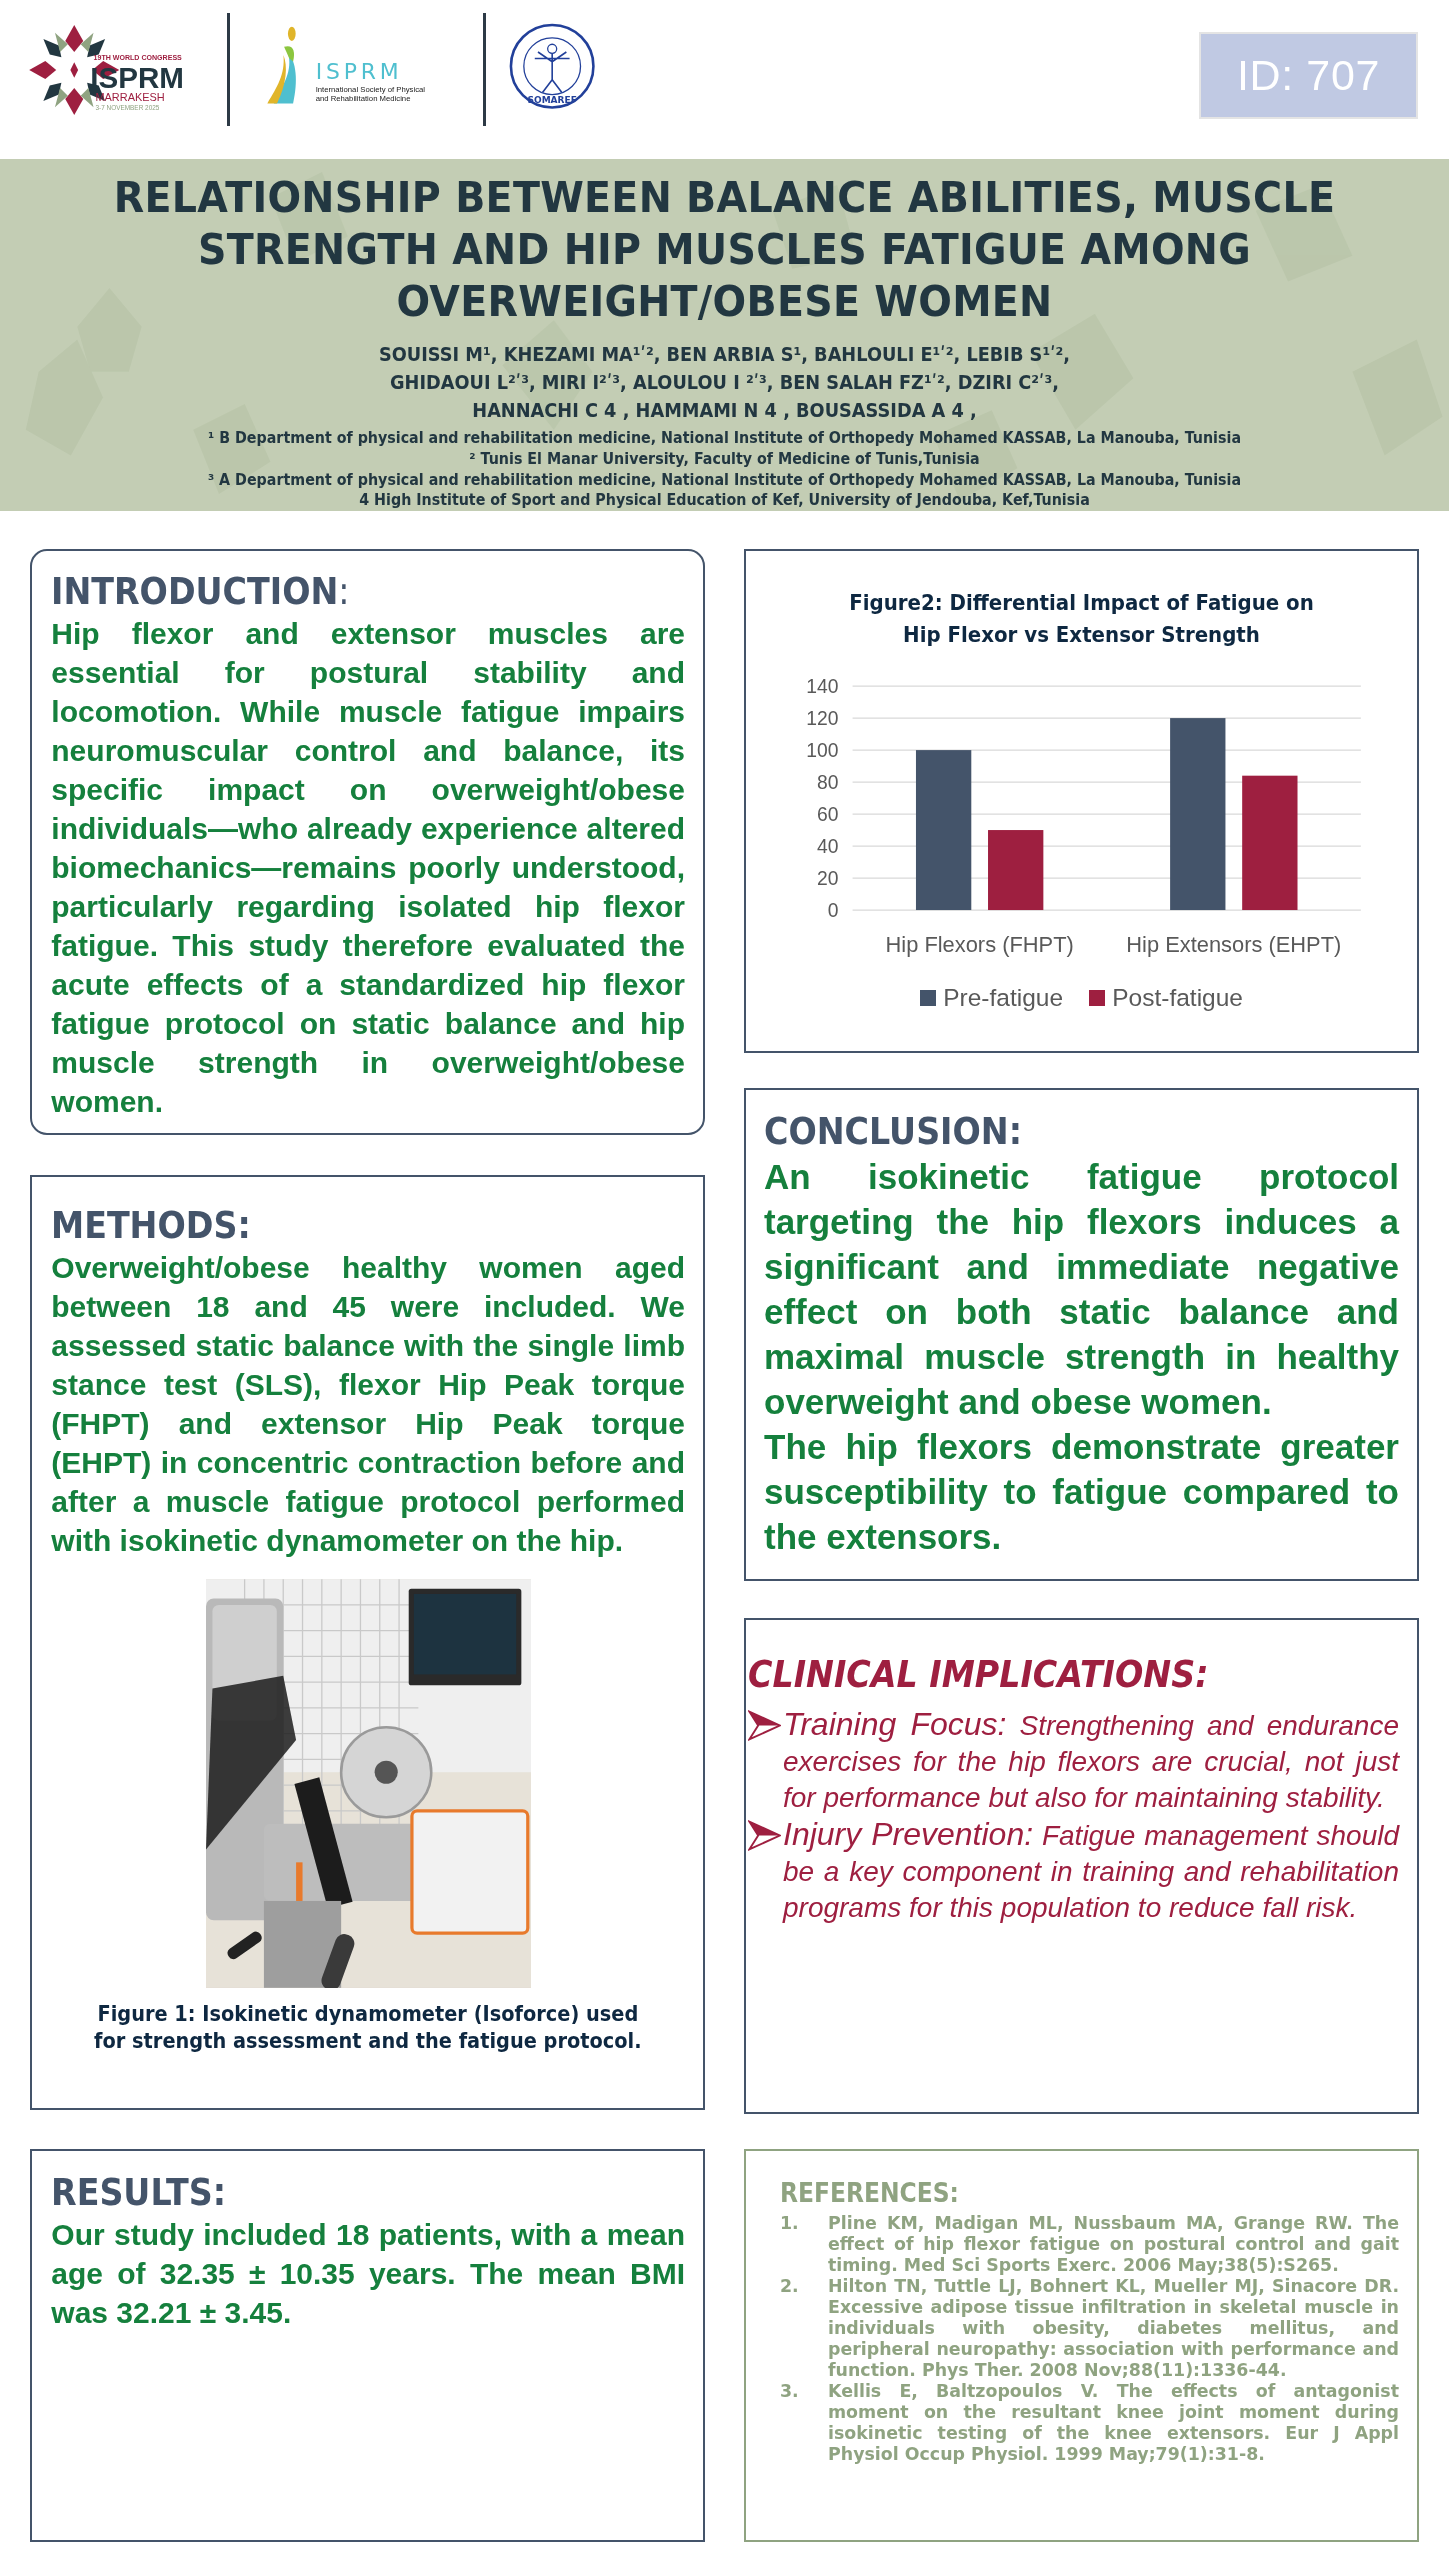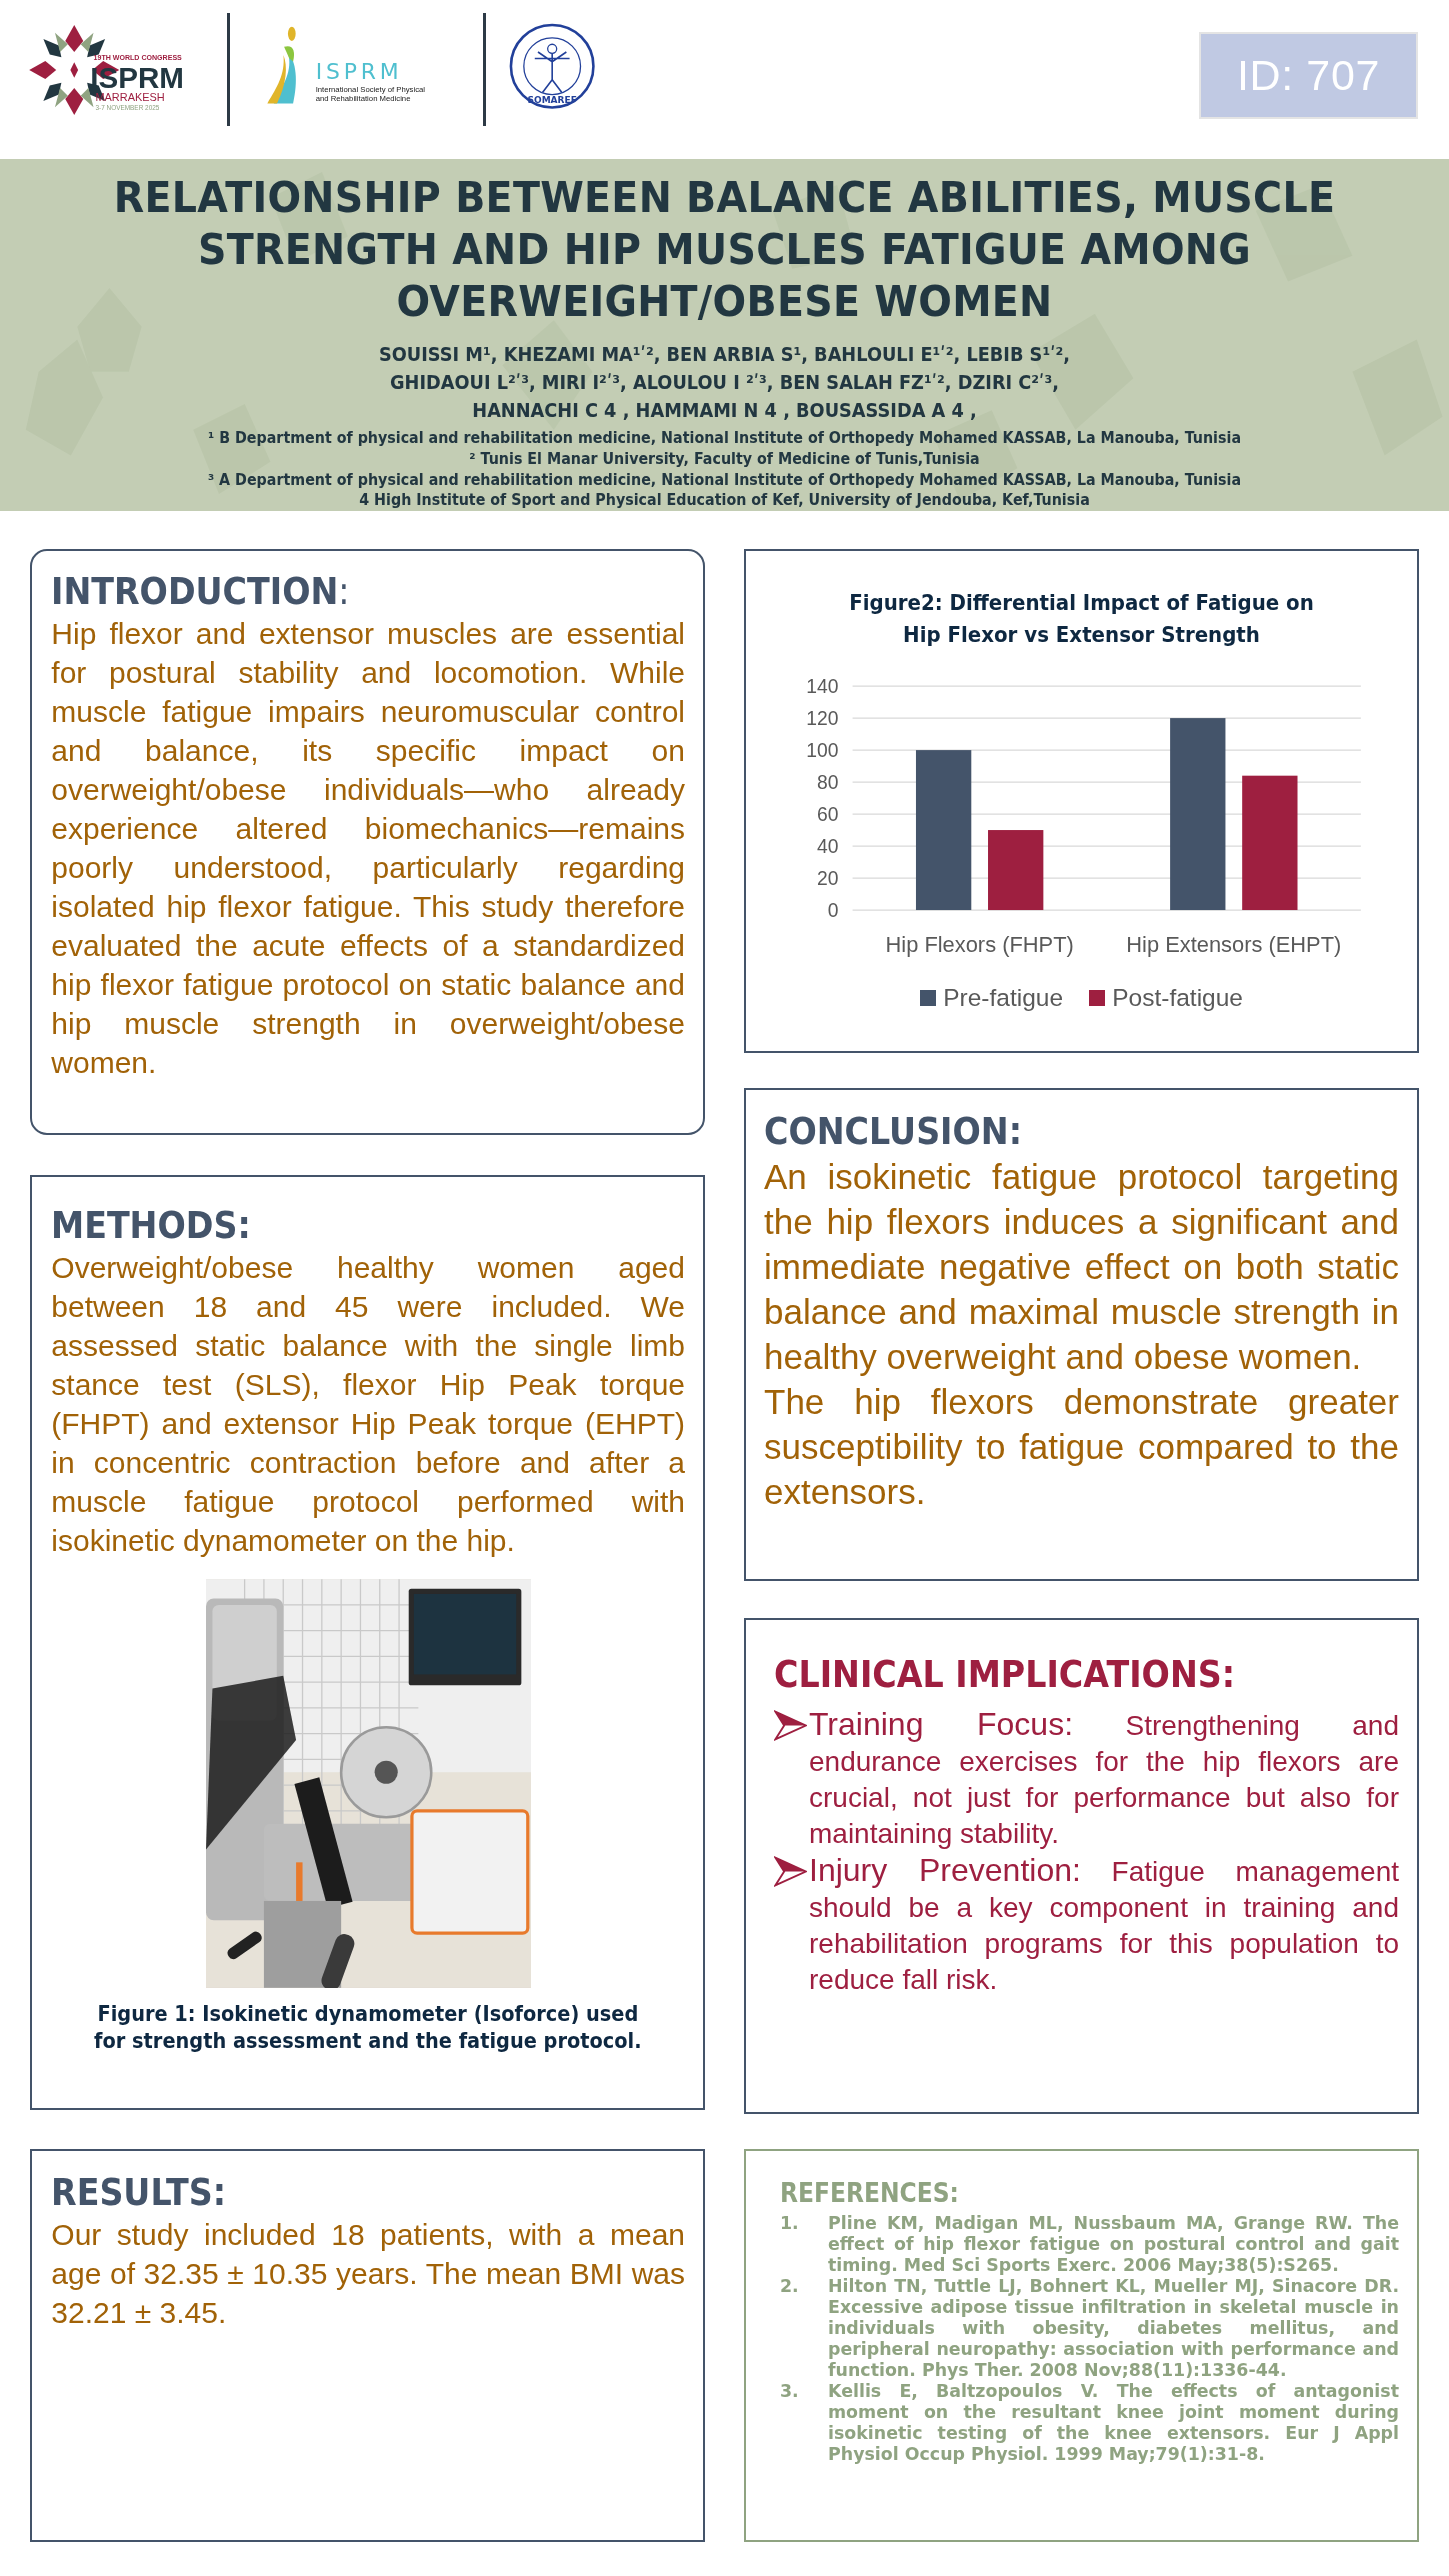--- a/index.html
+++ b/index.html
@@ -18,29 +18,29 @@
   .title-band { position: absolute; left: 0; top: 159px; width: 1449px; height: 352px; background: #c3cdb4; overflow: hidden; }
   .title-band .pattern { position: absolute; inset: 0; }
   .title-band .content { position: absolute; left: 0; top: 0; width: 100%; text-align: center; color: #223741; }
   .poster-title { font-weight: 700; font-size: 43px; line-height: 52px; margin-top: 11.6px; letter-spacing: 0.3px; font-family: "DejaVu Sans", sans-serif; transform: scaleX(0.92); }
   .authors { font-family: "DejaVu Sans", sans-serif; font-weight: 700; font-size: 19.3px; line-height: 28px; margin-top: 14px; transform: scaleX(0.92); }
   .affiliations { font-family: "DejaVu Sans", sans-serif; font-weight: 700; font-size: 15.5px; line-height: 20.6px; margin-top: 3.9px; transform: scaleX(0.92); }
 
   
   .box { position: absolute; background: #fff; border: 2.6px solid #44546a; }
   .box h2 { font-weight: 700; font-size: 37px; color: #44546a; line-height: 45px; font-family: "DejaVu Sans", sans-serif; transform-origin: left; transform: scaleX(0.9); }
-  .box p { font-size: 30px; line-height: 39px; color: #a16207; text-align: justify; font-weight: 400; }
+  .box p { font-size: 30px; line-height: 39px; color: #15803d; text-align: justify; font-weight: 700; }
 
   .intro-box { left: 30px; top: 549px; width: 675px; height: 586px; padding: 18px 18px 0 19.3px; border-radius: 17px; }
   .methods-box { left: 30px; top: 1175px; width: 675px; height: 935px; padding: 26px 18px 0 19.3px; }
   .results-box { left: 30px; top: 2149px; width: 675px; height: 393px; padding: 19.3px 18px 0 19.3px; }
   .chart-box { left: 744px; top: 549px; width: 675px; height: 504px; }
   .conclusion-box { left: 744px; top: 1088px; width: 675px; height: 493px; padding: 19.3px 18px 0 18px; }
   .conclusion-box p { font-size: 35px; line-height: 45px; }
-  .clinical-box { left: 744px; top: 1618px; width: 675px; height: 496px; padding: 32px 18px 0 28px; }
+  .clinical-box { left: 744px; top: 1618px; width: 675px; height: 496px; padding: 32px 18px 0 2px; font-style: italic; }
   .clinical-box h2 { color: #9e1f40; }
   .references-box { left: 744px; top: 2149px; width: 675px; height: 393px; padding: 26px 18px 0 34px; border-color: #8fa381; }
   .references-box h2 { color: #8fa381; font-size: 26px; line-height: 32px; }
 
   .figure1 { margin: 19.3px auto 0; width: 325px; height: 409px; position: relative; overflow: hidden; background: #d9d4cb; }
   .fig-caption { text-align: center; font-weight: 700; font-size: 22px; line-height: 27px; color: #0e2841; margin-top: 11.6px; font-family: "DejaVu Sans", sans-serif; transform: scaleX(0.88); }
 
   
   .ci-list { margin-top: 9px; }
   .ci-item { position: relative; padding-left: 35px; font-size: 28px; line-height: 36px; color: #9e1f40; text-align: justify; font-weight: 300; }

